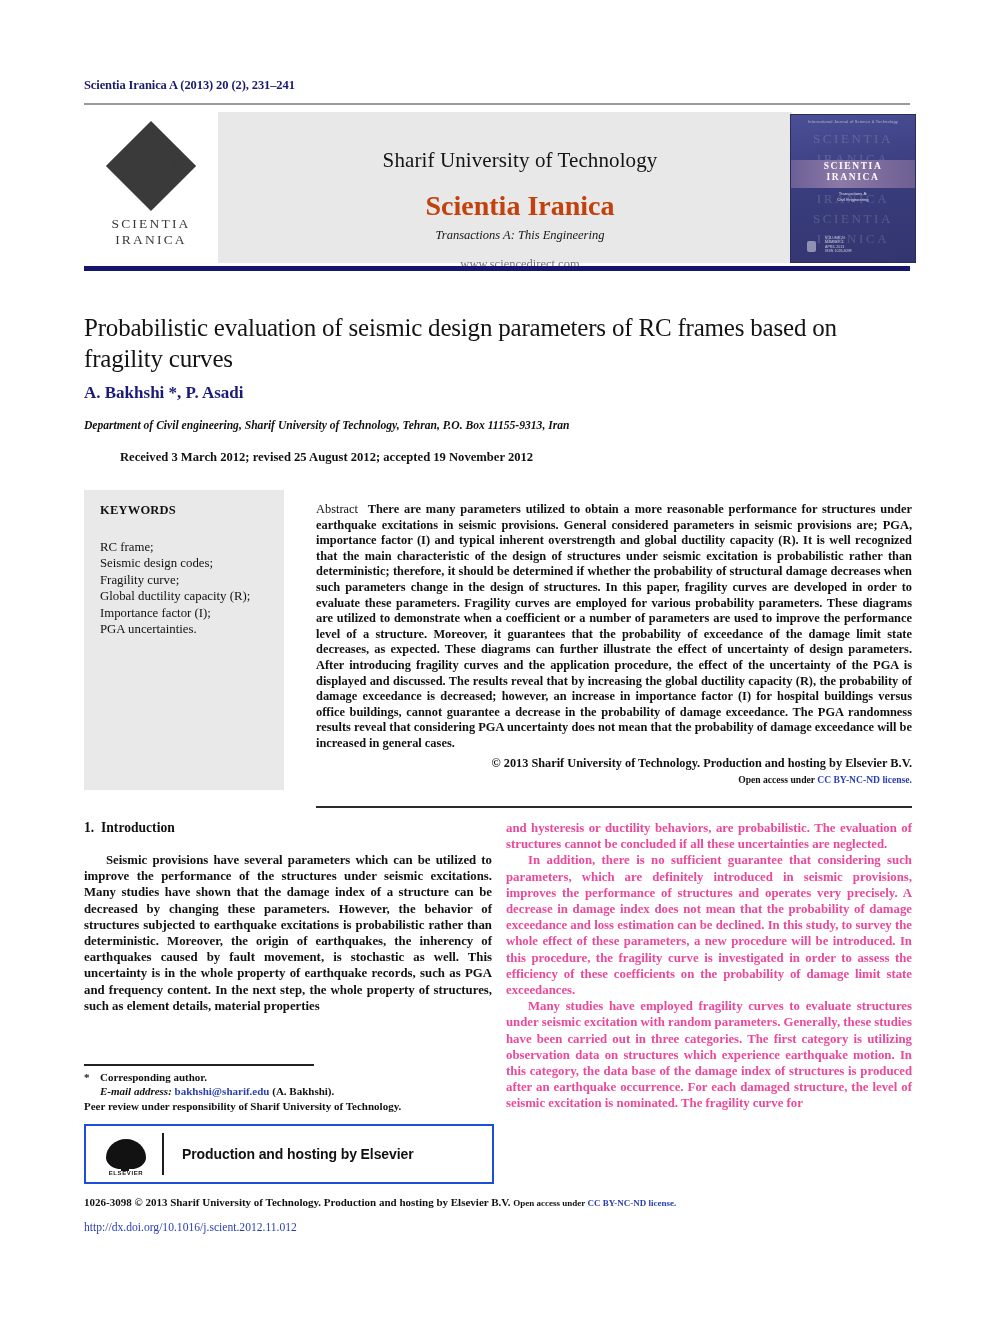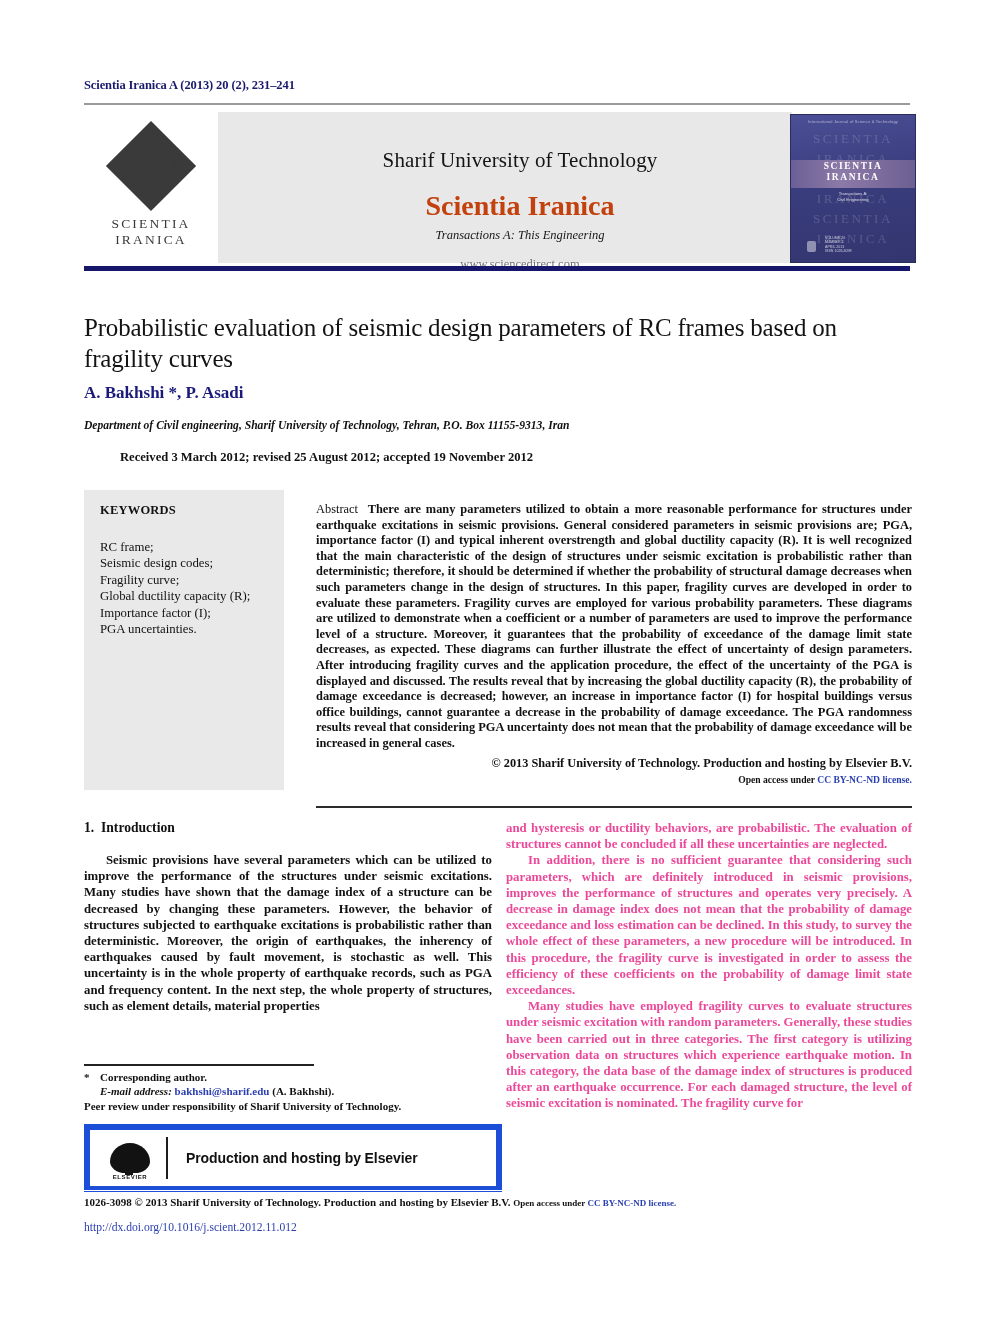--- a/index.html
+++ b/index.html
@@ -335,21 +335,21 @@
     font-weight: bold;
     color: #111111;
   }
   .fn-star { display:inline-block; width: 16px; }
   .fn-ital { font-style: italic; }
 
   .elsevier-box {
     position: absolute;
     left: 84px; top: 1124px;
     width: 406px; height: 56px;
-    border: 6px solid #1d4ed8;
+    border: 2px solid #1d4ed8;
     display: flex;
     align-items: center;
   }
   .els-logo {
     width: 60px; height: 44px;
     margin-left: 10px;
     display: flex;
     flex-direction: column;
     align-items: center;
     justify-content: flex-end;

